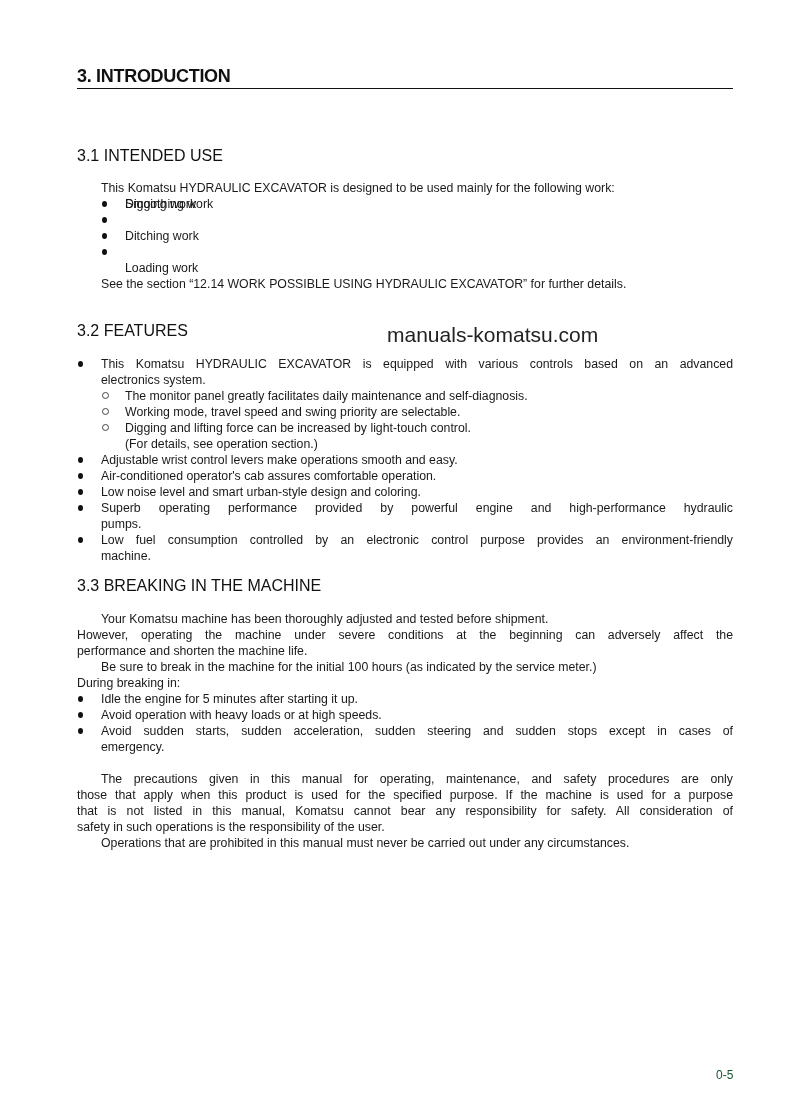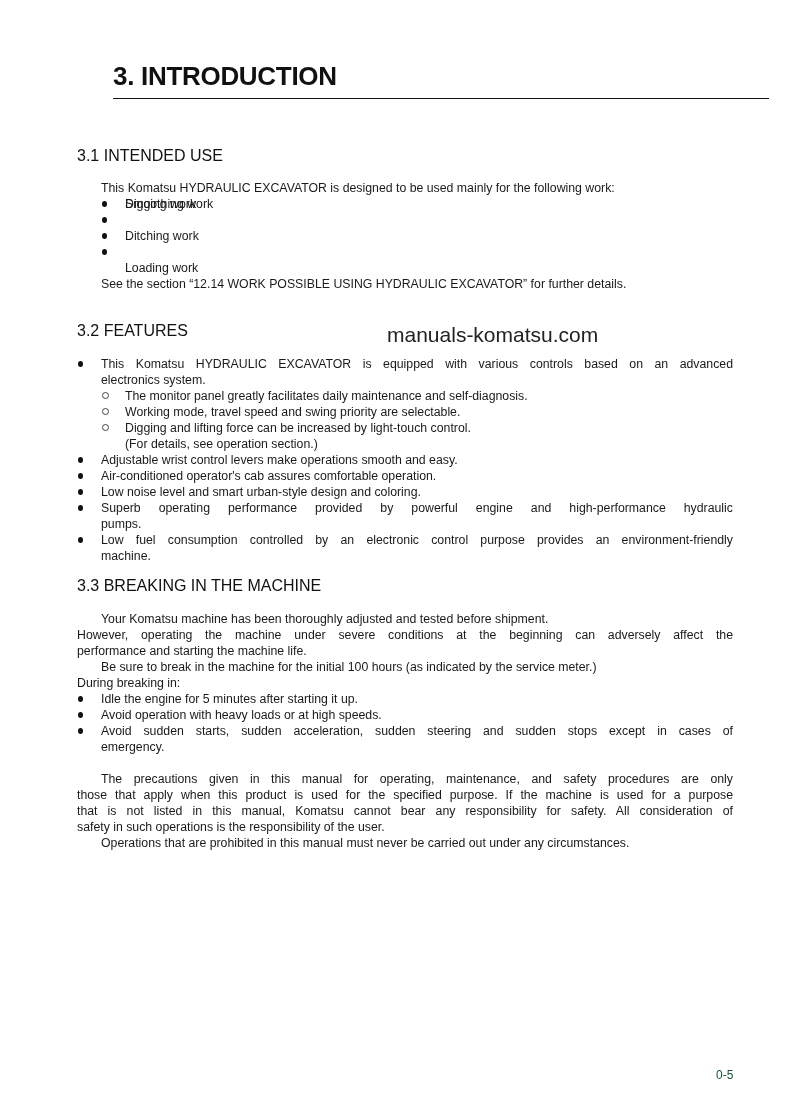--- a/index.html
+++ b/index.html
@@ -2,22 +2,22 @@
 <html><head>
 <meta charset="utf-8">
 <style>
   html, body { margin: 0; padding: 0; background: #ffffff; }
   body {
     width: 793px; height: 1111px; position: relative; overflow: hidden;
     font-family: "Liberation Sans", sans-serif; color: #111111;
   }
   .chapter-title {
     position: absolute; left: 77px; top: 64px; width: 656px;
-    font-size: 26px; font-weight: bold; letter-spacing: -0.3px;
-    border-bottom: 1.5px solid #111; padding-bottom: 10px; line-height: 24px; margin-left: 36px;
+    font-size: 18px; font-weight: bold; letter-spacing: -0.3px;
+    border-bottom: 1.5px solid #111; padding-bottom: 0; line-height: 24px;
   }
   .section-title {
     position: absolute; left: 77px; font-size: 16px; font-weight: normal; line-height: 18px;
   }
   .watermark {
     position: absolute; left: 387px; top: 315px; font-size: 21px; color: #222; line-height: 24px; margin-top: 8px;
   }
   .txt {
     position: absolute; font-size: 12.3px; line-height: 16px; white-space: nowrap; color: #1a1a1a;
   }
@@ -73,21 +73,21 @@
 <span class="bullet" style="left:78px;top:505px"></span>
 <div class="just" style="left:101px;top:500px;width:632px">Superb operating performance provided by powerful engine and high-performance hydraulic</div>
 <div class="txt" style="left:101px;top:516px">pumps.</div>
 <span class="bullet" style="left:78px;top:537px"></span>
 <div class="just" style="left:101px;top:532px;width:632px">Low fuel consumption controlled by an electronic control purpose provides an environment-friendly</div>
 <div class="txt" style="left:101px;top:548px">machine.</div>
 
 <div class="section-title" style="top:577px">3.3  BREAKING IN THE MACHINE</div>
 <div class="txt" style="left:101px;top:611px">Your Komatsu machine has been thoroughly adjusted and tested before shipment.</div>
 <div class="just" style="left:77px;top:627px;width:656px">However, operating the machine under severe conditions at the beginning can adversely affect the</div>
-<div class="txt" style="left:77px;top:643px">performance and starting the machine life.</div>
+<div class="txt" style="left:77px;top:643px">performance and shorten the machine life.</div>
 <div class="txt" style="left:101px;top:659px">Be sure to break in the machine for the initial 100 hours (as indicated by the service meter.)</div>
 <div class="txt" style="left:77px;top:675px">During breaking in:</div>
 
 <span class="bullet" style="left:78px;top:696px"></span>
 <div class="txt" style="left:101px;top:691px">Idle the engine for 5 minutes after starting it up.</div>
 <span class="bullet" style="left:78px;top:712px"></span>
 <div class="txt" style="left:101px;top:707px">Avoid operation with heavy loads or at high speeds.</div>
 <span class="bullet" style="left:78px;top:728px"></span>
 <div class="just" style="left:101px;top:723px;width:632px">Avoid sudden starts, sudden acceleration, sudden steering and sudden stops except in cases of</div>
 <div class="txt" style="left:101px;top:739px">emergency.</div>

